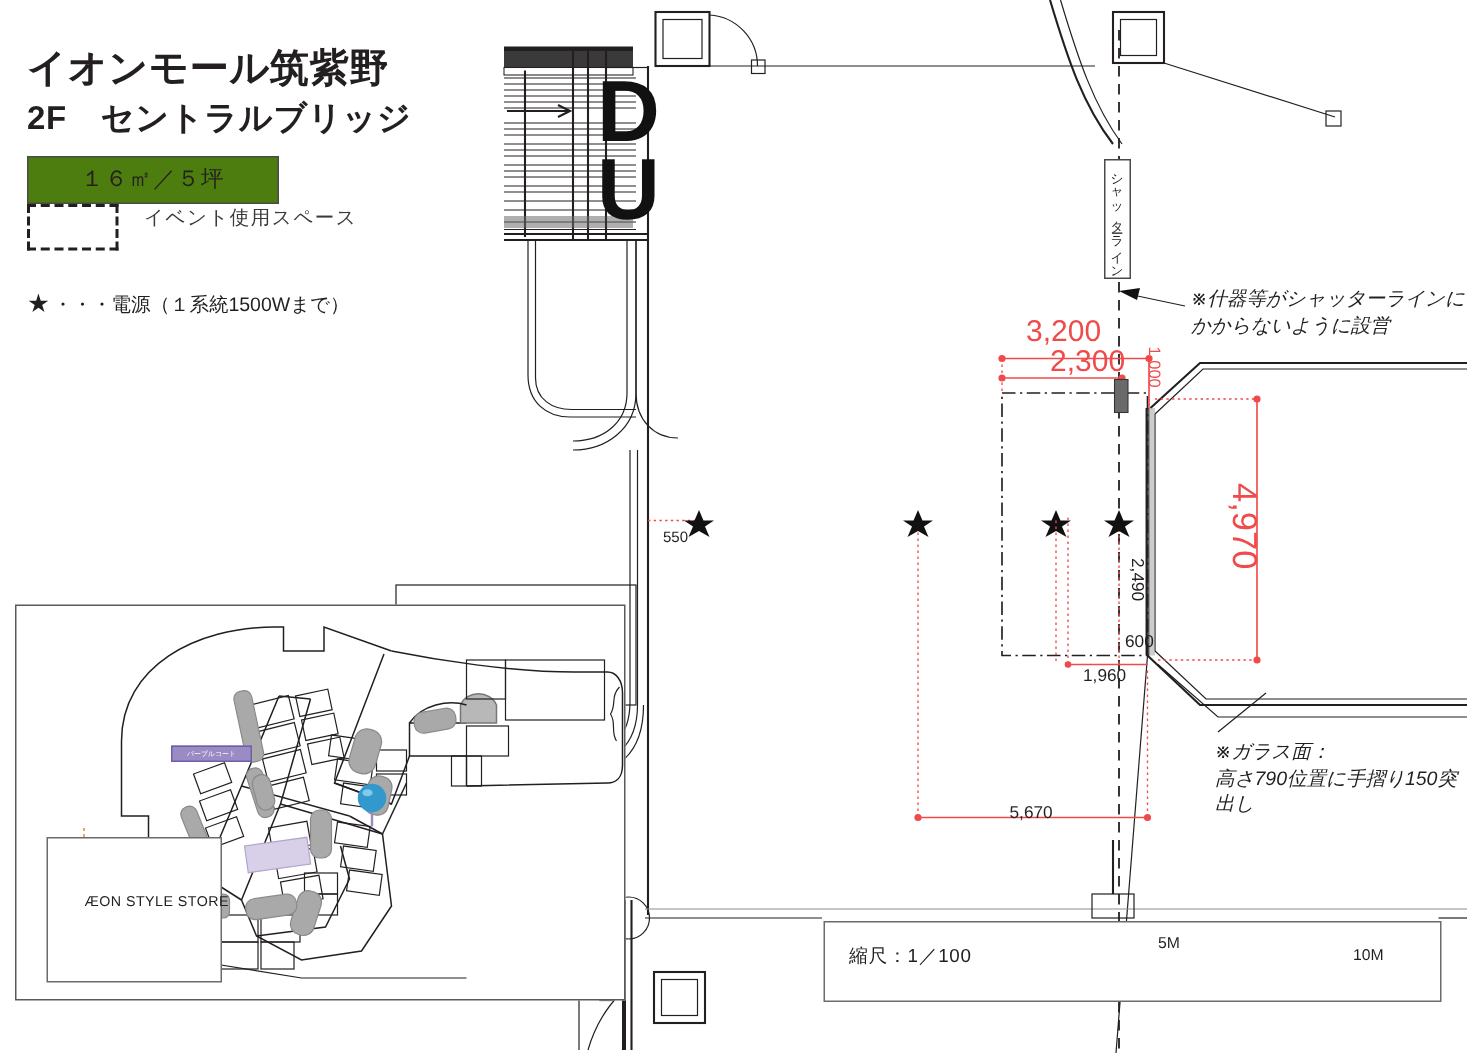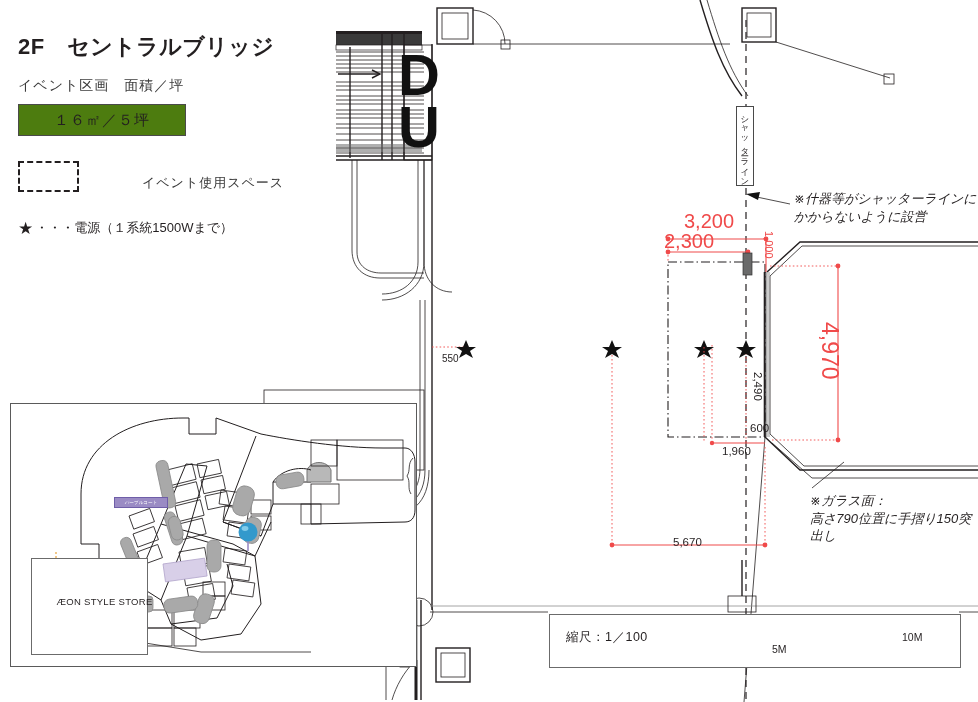--- a/index.html
+++ b/index.html
@@ -20,21 +20,21 @@
     color:#231f20;white-space:nowrap;
   }
   .legend-caption{
     font-size:14px;color:#3a3a3a;margin-top:14px;letter-spacing:1px;white-space:nowrap;
   }
   #area-box{
     margin-top:9px;width:166px;height:30px;border:1.6px solid #4a4a4a;
     background:#4d7c0f;display:flex;align-items:center;justify-content:center;
     font-size:15px;letter-spacing:1px;color:#231f20;
   }
-  #legend-space-row{display:flex;align-items:flex-end;margin-top:25px;gap:46px;}
+  #legend-space-row{display:flex;align-items:flex-start;}
   #legend-dashbox{
     width:57px;height:27px;border:2px dashed #231f20;background:#fff;
   }
   #legend-space-label{font-size:13px;color:#3a3a3a;margin-left:17px;letter-spacing:1px;white-space:nowrap;}
   #legend-power-row{display:flex;align-items:center;margin-top:27px;font-size:13px;color:#231f20;white-space:nowrap;}
   #legend-star{font-size:17px;line-height:1;margin-right:2px;}
   
   #minimap{left:10px;top:403px;width:405px;height:262px;border:1.6px solid #5a5a5a;background:#fff;overflow:hidden;}
   #minimap svg{display:block;}
   #aeon-store-box{
@@ -69,21 +69,21 @@
   #shutter-line-label span{
     writing-mode:vertical-rl;text-orientation:upright;
     font-size:8.5px;letter-spacing:0.5px;color:#231f20;line-height:1;
   }
   .stair-letter{position:absolute;font-size:58px;font-weight:bold;line-height:1;color:#111;font-family:"Liberation Sans",sans-serif;}
   
   #scalebar-box{
     left:549px;top:614px;width:410px;height:52px;border:1.2px solid #6b6b6b;background:#fff;
   }
   #scalebar-label{position:absolute;left:16px;top:14px;font-size:12.5px;color:#231f20;letter-spacing:0.5px;}
-  #scale-5m{position:absolute;left:222px;top:28px;font-size:10.5px;color:#231f20;}
+  #scale-5m{position:absolute;left:222px;top:8px;font-size:10.5px;color:#231f20;}
   #scale-10m{position:absolute;left:352px;top:16px;font-size:10.5px;color:#231f20;}
 </style>
 </head>
 <body>
 
 <svg id="plan" class="abs" viewBox="0 0 978 702">
   <defs>
     <style>
       .thin{stroke:#231f20;stroke-width:0.8;fill:none;}
       .thin2{stroke:#3c3c3c;stroke-width:0.7;fill:none;}
@@ -274,22 +274,22 @@
 
   <g>
     <line x1="567" y1="651" x2="930" y2="651" stroke="#231f20" stroke-width="1.6"></line>
     <line x1="567" y1="644" x2="567" y2="651" stroke="#231f20" stroke-width="1.6"></line>
     <line x1="748" y1="637" x2="748" y2="651" stroke="#231f20" stroke-width="1.4"></line>
     <line x1="930" y1="644" x2="930" y2="651" stroke="#231f20" stroke-width="1.6"></line>
   </g>
 </svg>
 
 <div id="title-block" class="abs">
+  <div class="title-main">イオンモール筑紫野</div>
   <div class="title-sub">2F　セントラルブリッジ</div>
-  <div class="legend-caption">イベント区画　面積／坪</div>
   <div id="area-box">１６㎡／５坪</div>
   <div id="legend-space-row">
     <div id="legend-dashbox"></div>
     <div id="legend-space-label">イベント使用スペース</div>
   </div>
   <div id="legend-power-row">
     <span id="legend-star">★</span>
     <span>・・・電源（１系統1500Wまで）</span>
   </div>
 </div>
@@ -387,21 +387,21 @@
   <div id="map-pin">
     <svg width="22" height="30" viewBox="0 0 22 30">
       <line x1="11" y1="13" x2="11" y2="29" stroke="#9a8bc4" stroke-width="1.6"></line>
       <circle cx="11" cy="10" r="9.5" fill="#3399cc"></circle>
       <ellipse cx="8" cy="6.5" rx="3.4" ry="2.4" fill="#8fd3ee" opacity="0.85"></ellipse>
     </svg>
   </div>
 </div>
 
 <div class="dim-red" style="left:684px;top:211px;">3,200</div>
-<div class="dim-red" style="left:664px;top:231px;text-align:center;">2,300</div>
+<div class="dim-red" style="left:700px;top:231px;text-align:center;">2,300</div>
 <div class="dim-red vert" style="left:818px;top:322px;font-size:23px;">4,970</div>
 <div class="dim-red-sm vert" style="left:763px;top:231px;">1,000</div>
 <div class="dim-black vert" style="left:751px;top:372px;">2,490</div>
 <div class="dim-black" style="left:750px;top:423px;">600</div>
 <div class="dim-black" style="left:722px;top:446px;">1,960</div>
 <div class="dim-black" style="left:673px;top:537px;">5,670</div>
 <div class="dim-black" style="left:442px;top:354px;font-size:10px;">550</div>
 
 <div class="note" style="left:794px;top:190px;">※什器等がシャッターラインにかからないように設営</div>
 <div class="note" style="left:810px;top:492px;">※ガラス面：

